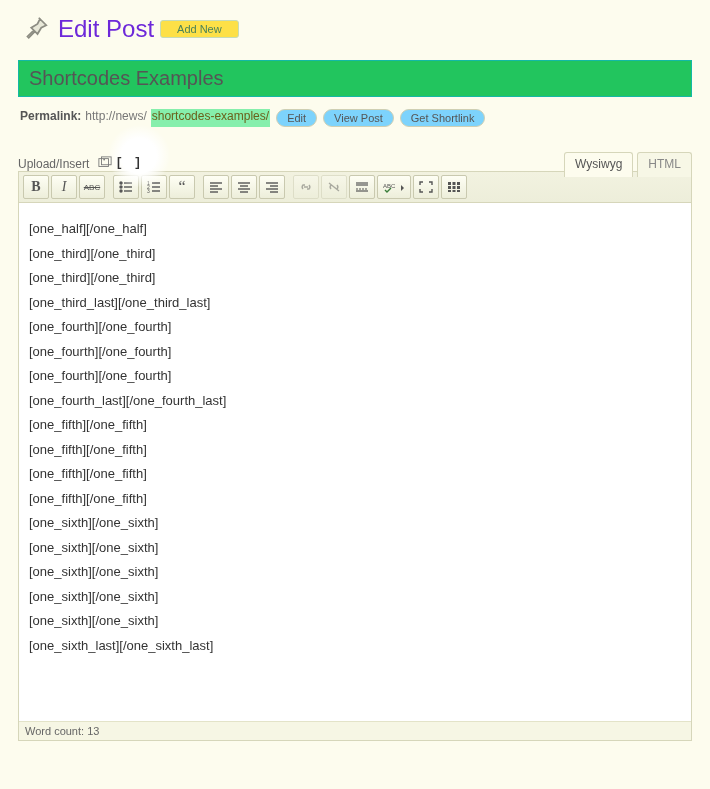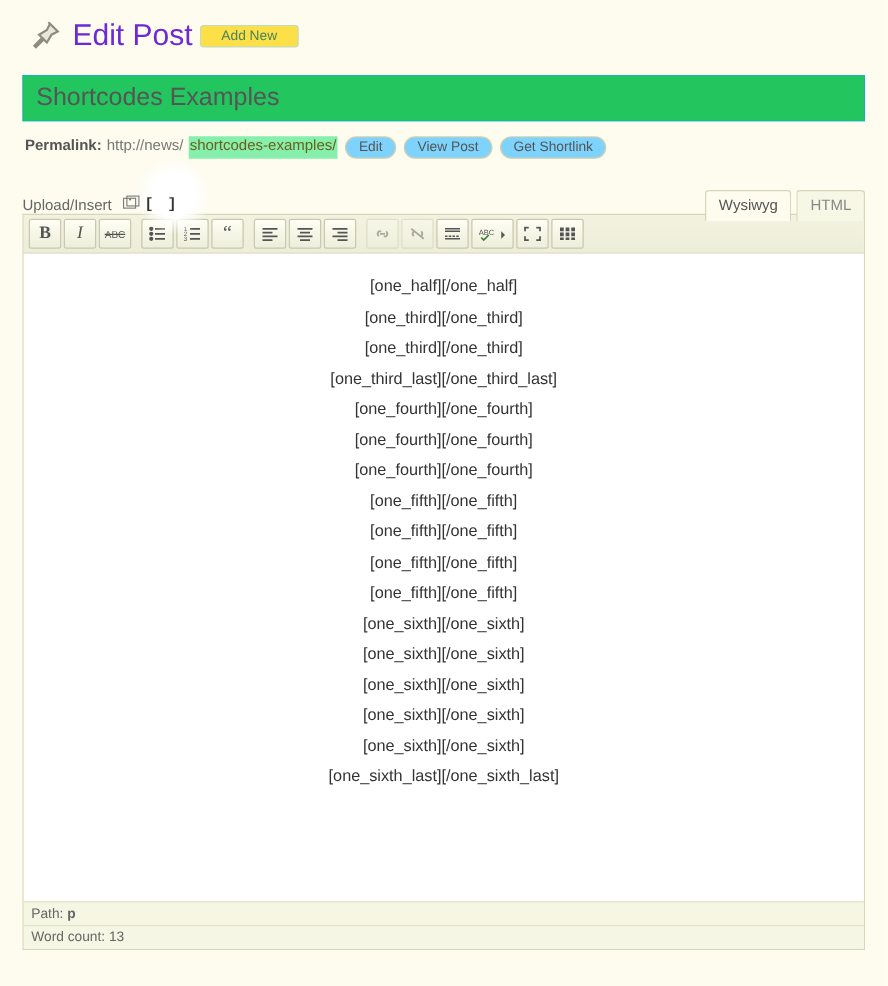--- a/index.html
+++ b/index.html
@@ -187,21 +187,20 @@
   .tbtn.quote { font-family: Georgia, serif; font-size: 16px; line-height: 10px; }
   .tbtn.disabled { opacity: 0.45; cursor: default; }
   .tsep { width: 4px; }
   .editor-content {
     background: #ffffff;
     padding: 14px 10px;
     min-height: 490px;
     font-size: 13px;
     color: #333;
     line-height: 24.5px;
-    text-align: center;
   }
   .editor-content p {
     margin: 0;
   }
   .statusbar {
     font-size: 11px;
     color: #666;
     border-top: 1px solid #e3e3c8;
     background: #f6f6e4;
   }
@@ -359,37 +358,34 @@
     </div>
 
     <div class="editor-content" id="editor-content">
         <p>[one_half][/one_half]</p>
         <p>[one_third][/one_third]</p>
         <p>[one_third][/one_third]</p>
         <p>[one_third_last][/one_third_last]</p>
         <p>[one_fourth][/one_fourth]</p>
         <p>[one_fourth][/one_fourth]</p>
         <p>[one_fourth][/one_fourth]</p>
+        <p>[one_fourth_last][/one_fourth_last]</p>
         <p>[one_fifth][/one_fifth]</p>
         <p>[one_fifth][/one_fifth]</p>
         <p>[one_fifth][/one_fifth]</p>
         <p>[one_fifth][/one_fifth]</p>
         <p>[one_sixth][/one_sixth]</p>
         <p>[one_sixth][/one_sixth]</p>
         <p>[one_sixth][/one_sixth]</p>
         <p>[one_sixth][/one_sixth]</p>
         <p>[one_sixth][/one_sixth]</p>
         <p>[one_sixth_last][/one_sixth_last]</p>
       </div>
 
     <div class="statusbar">
-      <div class="row1">
-        <span>Path:</span>
-        <b>p</b>
-      </div>
       <div class="row2">
         <span>Word count:</span>
         <span>13</span>
       </div>
     </div>
   </div>
 
 </div>
 
 </body></html>

